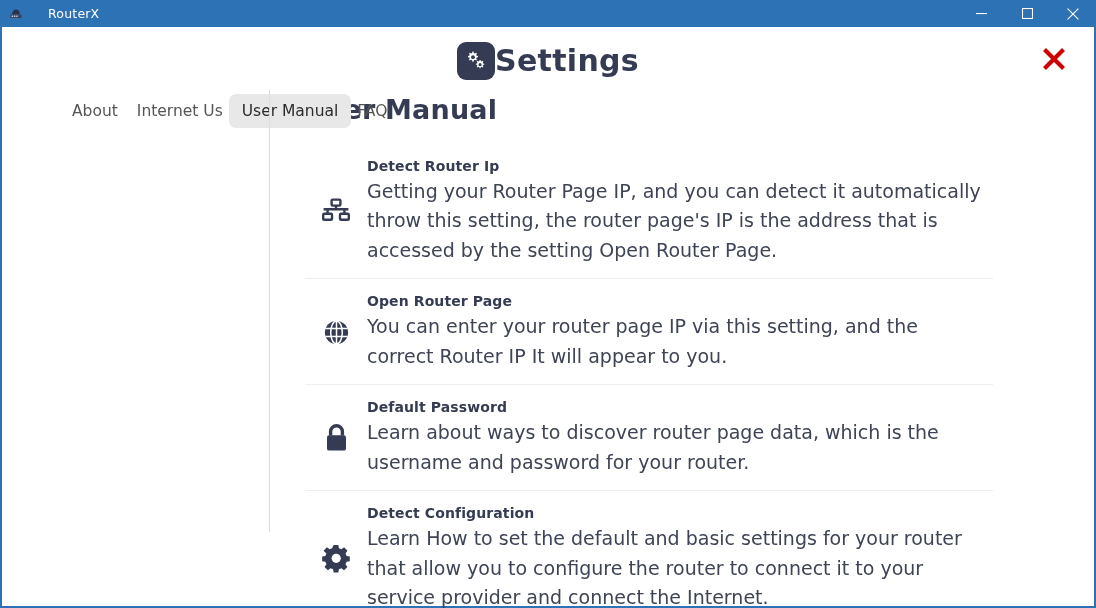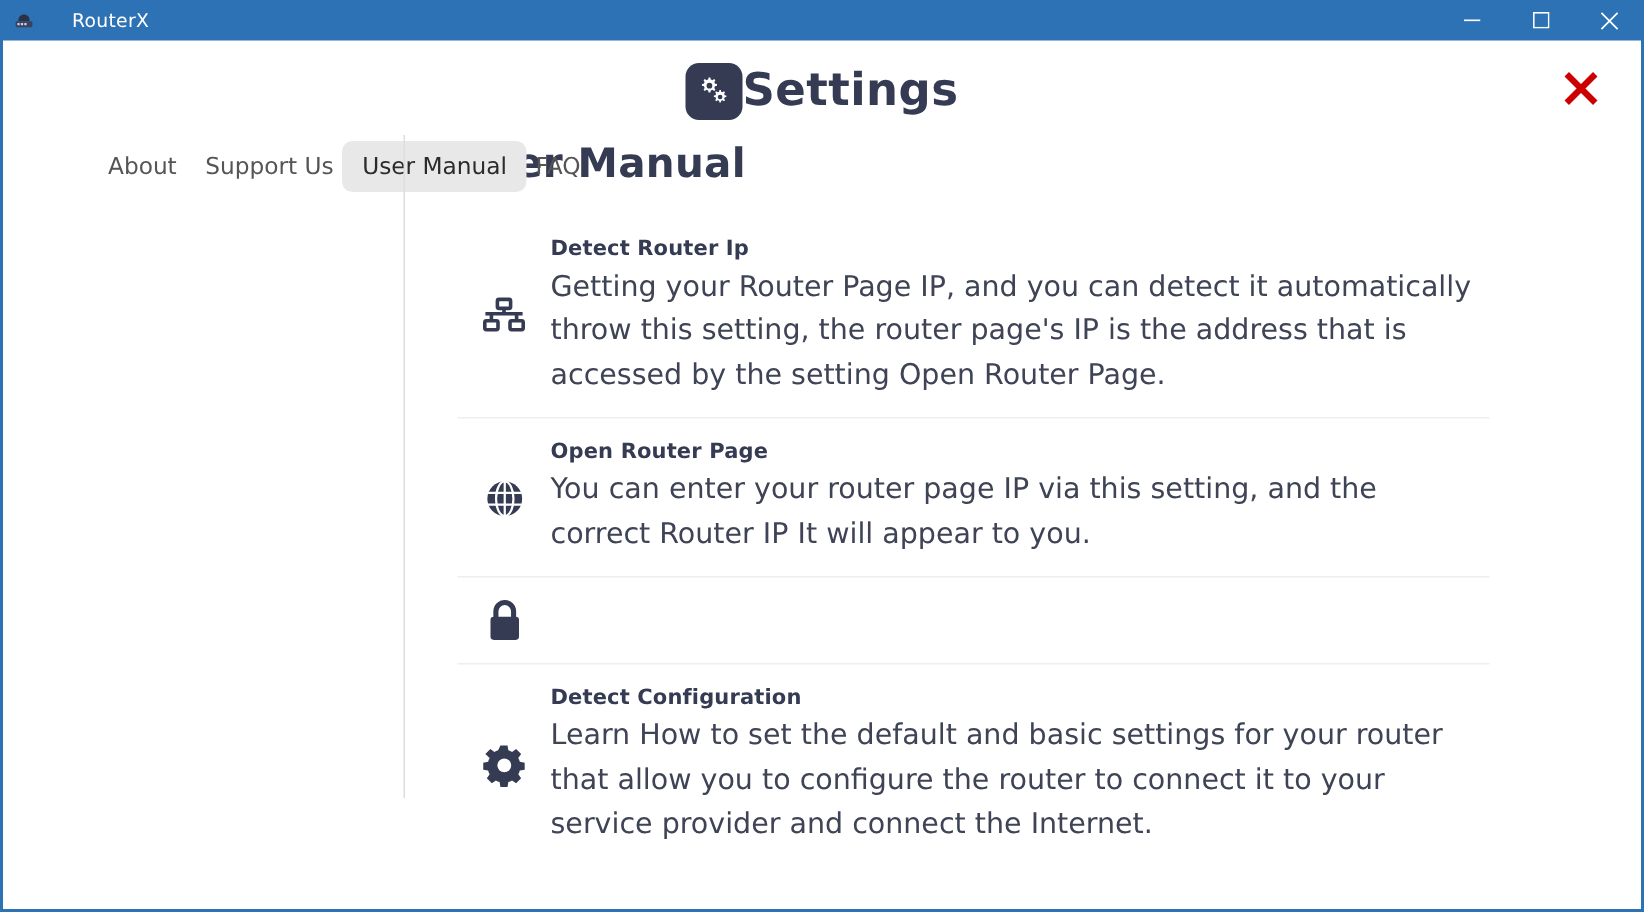--- a/index.html
+++ b/index.html
@@ -275,21 +275,21 @@
   </div>
 
   <div class="body-wrap">
 
     <div class="sidebar">
       <div class="sidebar-inner">
         <div class="sidebar-item">
           <span>About</span>
         </div>
         <div class="sidebar-item">
-          <span>Support Us</span>
+          <span>Internet Us</span>
         </div>
         <div class="sidebar-item active">
           <span>User Manual</span>
         </div>
         <div class="sidebar-item">
           <span>FAQ</span>
         </div>
       </div>
       <div class="sidebar-divider"></div>
     </div>
@@ -333,20 +333,24 @@
           </div>
         </div>
 
         <div class="manual-item">
           <div class="manual-icon">
             <svg width="25" height="30" viewBox="0 0 25 30">
               <path d="M6.6 12.5 L6.6 8.6 a5.9 5.9 0 0 1 11.8 0 L18.4 12.5" fill="none" stroke="#343b52" stroke-width="3.4"></path>
               <rect x="3.0" y="12.2" width="19" height="15.4" rx="2.2" fill="#343b52"></rect>
             </svg>
           </div>
+          <div class="manual-text">
+            <div class="manual-name">Default Password</div>
+            <div class="manual-desc">Learn about ways to discover router page data, which is the username and password for your router.</div>
+          </div>
         </div>
 
         <div class="manual-item">
           <div class="manual-icon">
             <svg width="29" height="29" viewBox="0 0 29 29">
               <path d="M12.1 1.2 h4.8 l0.55 3.3 a9.6 9.6 0 0 1 2.52 1.05 l2.74 -1.93 3.4 3.4 -1.93 2.74 a9.6 9.6 0 0 1 1.04 2.52 l3.3 0.55 v4.8 l-3.3 0.55 a9.6 9.6 0 0 1 -1.04 2.52 l1.93 2.74 -3.4 3.4 -2.74 -1.93 a9.6 9.6 0 0 1 -2.52 1.05 l-0.55 3.3 h-4.8 l-0.55 -3.3 a9.6 9.6 0 0 1 -2.52 -1.05 l-2.74 1.93 -3.4 -3.4 1.93 -2.74 a9.6 9.6 0 0 1 -1.04 -2.52 l-3.3 -0.55 v-4.8 l3.3 -0.55 a9.6 9.6 0 0 1 1.04 -2.52 L1.89 7.02 l3.4 -3.4 2.74 1.93 a9.6 9.6 0 0 1 2.52 -1.05 z" fill="#343b52" transform="translate(-0.3,-0.2) scale(0.985)"></path>
               <circle cx="14.2" cy="14.3" r="4.6" fill="#ffffff"></circle>
             </svg>
           </div>
           <div class="manual-text">

